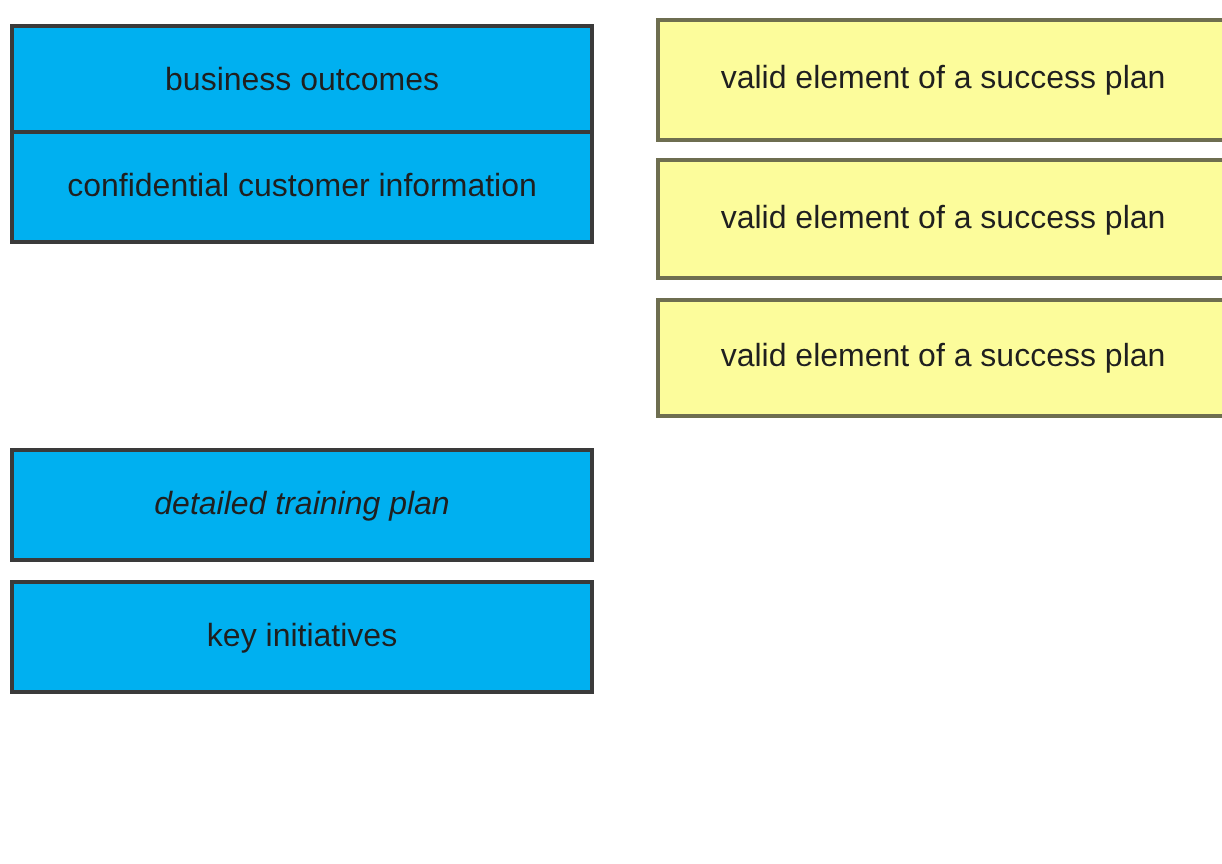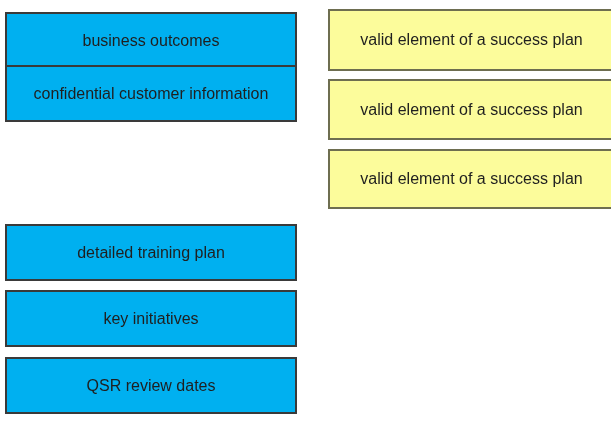--- a/index.html
+++ b/index.html
@@ -39,21 +39,21 @@
     left: 316px;
     width: 287px;
     height: 61px;
     background: #fcfc9b;
     border: 2px solid #6e6e50;
     margin-left: 12px;
   }
   .s1 { top: 12px; }
   .s2 { top: 65px; }
   .s3 { top: 151px; }
-  .s4 { top: 224px; }
+  .s4 { top: 224px; font-style: italic; }
   .s5 { top: 290px; text-align: right; }
   .s6 { top: 357px; }
   .t1 { top: 9px;  height: 62px; }
   .t2 { top: 79px; }
   .t3 { top: 149px; height: 60px; }
 </style>
 </head>
 <body>
 
 <div class="canvas">
@@ -68,23 +68,20 @@
 
 
   <div class="tile src s4">
     <span>detailed training plan</span>
   </div>
 
   <div class="tile src s5">
     <span>key initiatives</span>
   </div>
 
-  <div class="tile src s6">
-    <span>QSR review dates</span>
-  </div>
 
   <div class="tile tgt t1">
     <span>valid element of a success plan</span>
   </div>
 
   <div class="tile tgt t2">
     <span>valid element of a success plan</span>
   </div>
 
   <div class="tile tgt t3">

